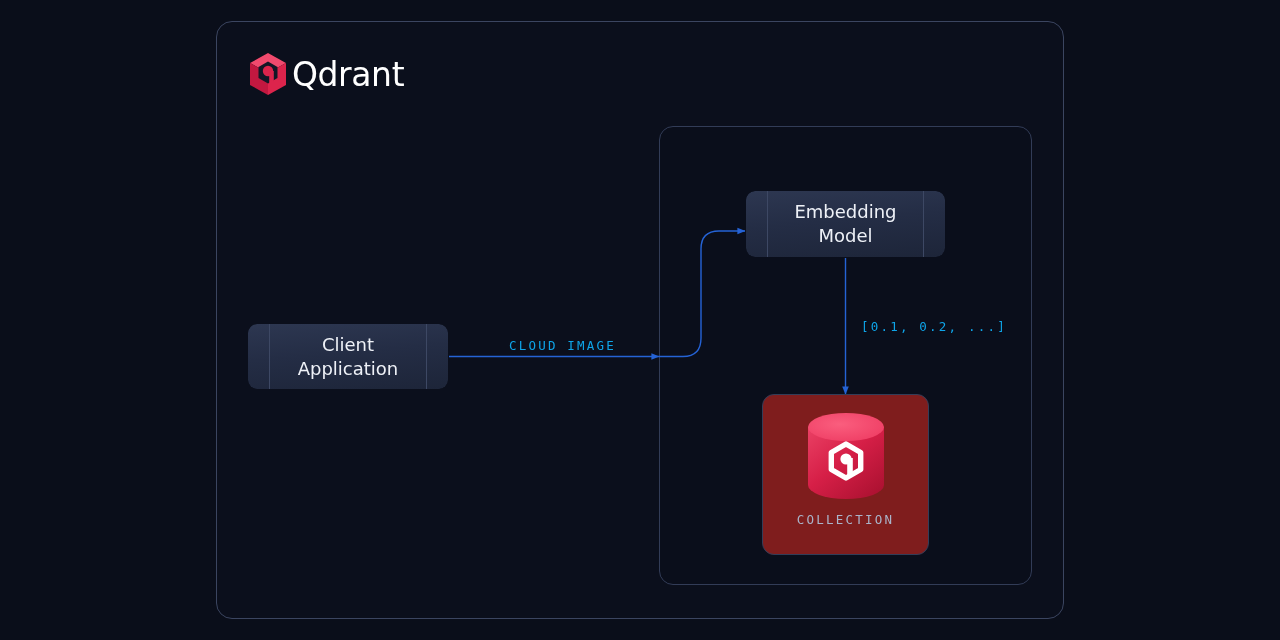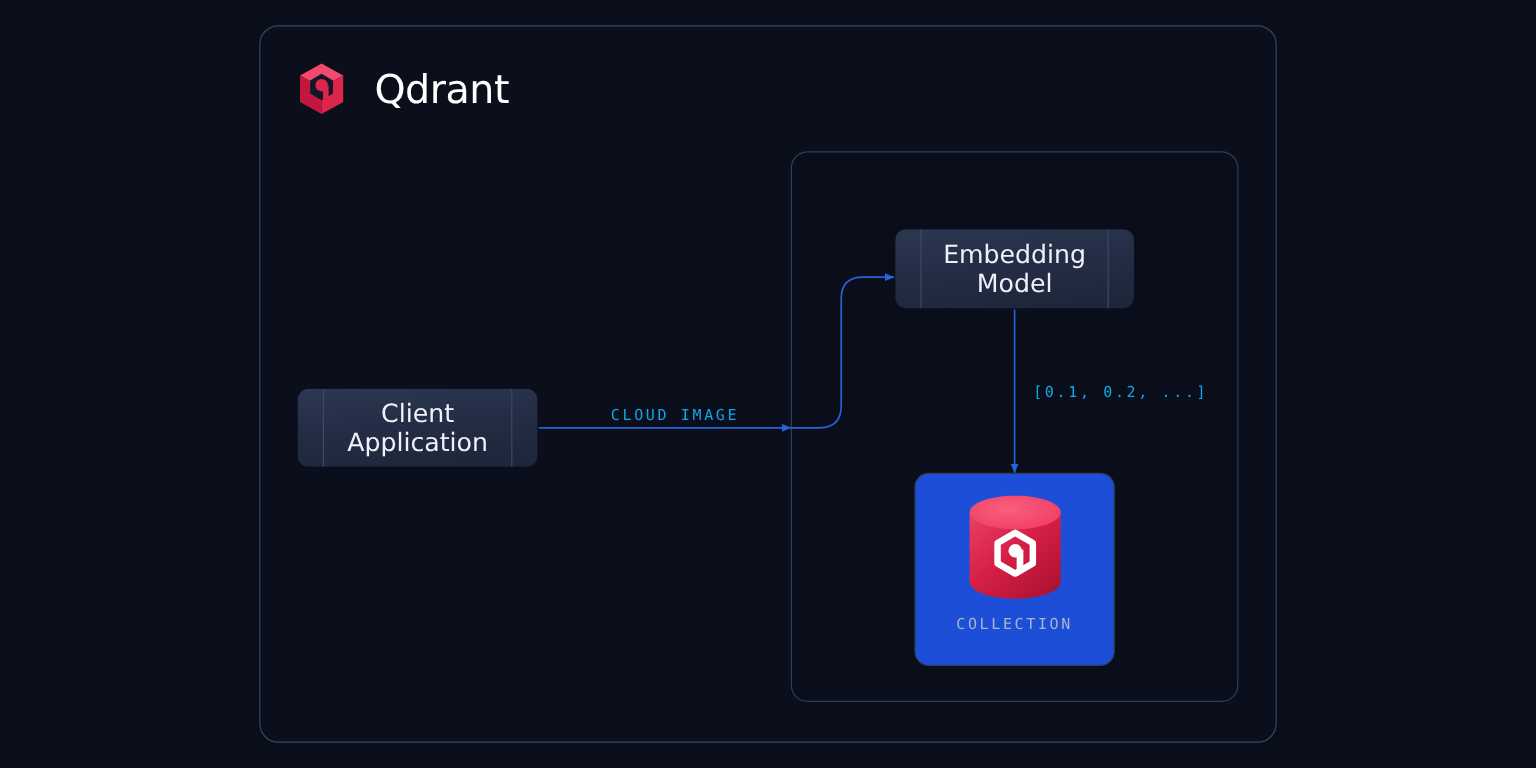--- a/index.html
+++ b/index.html
@@ -36,21 +36,21 @@
   }
 
   
   .brand {
     position: absolute;
     left: 248px;
     top: 52px;
     height: 44px;
     display: flex;
     align-items: center;
-    gap: 24px;
+    gap: 4px;
   }
   .brand-logo {
     width: 40px;
     height: 44px;
     display: block;
   }
   .brand-name {
     color: #ffffff;
     font-size: 33px;
     font-weight: 500;
@@ -106,21 +106,21 @@
     background: #3d4864;
   }
   .node-label {
     position: absolute;
     inset: 0;
     display: flex;
     flex-direction: column;
     align-items: center;
     justify-content: center;
     color: #eef1f7;
-    font-size: 21px;
+    font-size: 18px;
     line-height: 24px;
     font-family: "DejaVu Sans", sans-serif;
     text-align: center;
     white-space: pre-line;
   }
 
   #client-app-box {
     left: 248px;
     top: 324px;
     width: 200px;
@@ -136,21 +136,21 @@
   
   .collection-card {
     position: absolute;
     left: 762px;
     top: 394px;
     width: 167px;
     height: 161px;
     box-sizing: border-box;
     border: 1px solid #333d58;
     border-radius: 12px;
-    background: #1d4ed8;
+    background: #7f1d1d;
   }
   .collection-icon {
     position: absolute;
     left: 50%;
     transform: translateX(-50%);
     top: 18px;
     width: 84px;
     height: 92px;
   }
   .collection-label {

